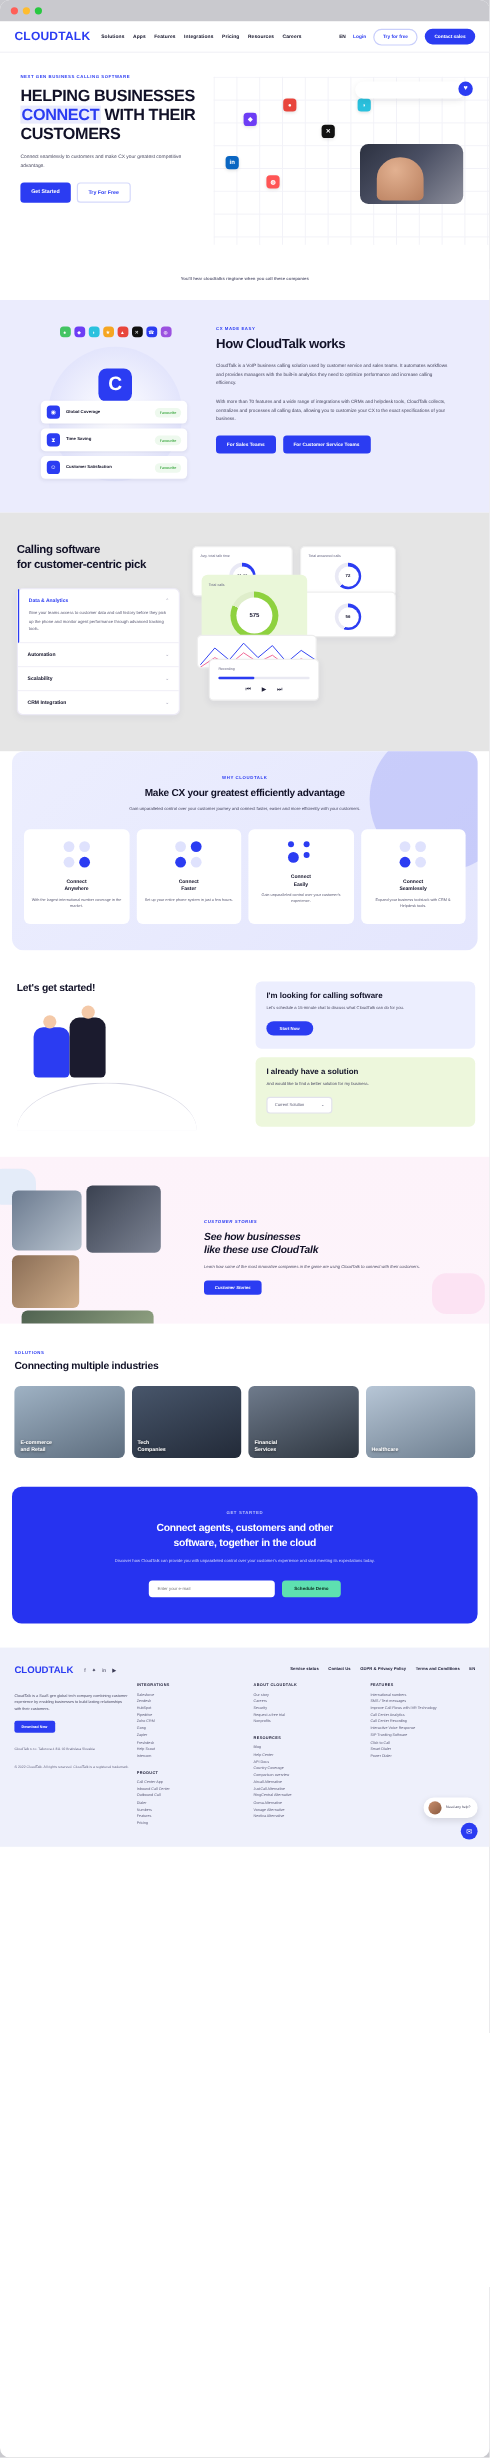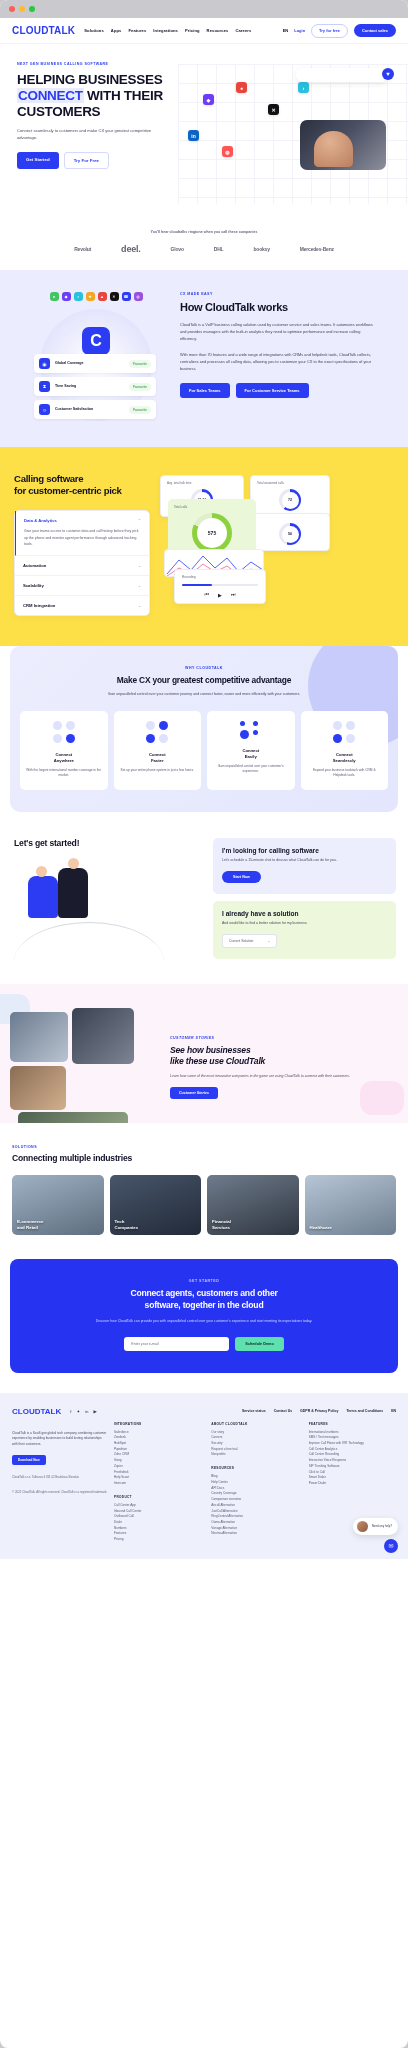--- a/index.html
+++ b/index.html
@@ -101,21 +101,21 @@
     width:28px;height:28px;border-radius:7px;background:#2B3CF2;color:#fff;
     display:flex;align-items:center;justify-content:center;font-size:16px;font-weight:800;}
   .fcards { position:absolute; left:34px; top:62px; width:122px; }
   .fcard { background:#fff;border-radius:4px;display:flex;align-items:center;gap:5px;
     padding:4px 5px;margin-bottom:4px;box-shadow:0 1px 3px rgba(40,40,90,.07); }
   .fico { width:11px;height:11px;border-radius:3px;background:#2B3CF2;display:flex;align-items:center;justify-content:center;color:#fff;font-size:5px;}
   .ftxt { font-size:3.6px;font-weight:700;line-height:1.35;flex:1; }
   .fbadge { font-size:3.1px;color:#4caf50;background:#eef9ee;border-radius:8px;padding:2px 4px;font-weight:700; }
 
   
-  .calling { padding: 26px 0 30px; background:#fde047; display:flex; }
+  .calling { padding: 26px 0 30px; background:#e5e5e5; display:flex; }
   .call-left { width: 150px; padding-left: 14px; }
   .call-left h2 { font-size: 9.6px; font-weight:800; line-height:1.3; letter-spacing:-.3px; }
   .acc { margin-top: 12px; border:1px solid #eceaf5; border-radius:5px; background:#fff;
     box-shadow: 0 2px 6px rgba(40,40,90,.05); }
   .acc-item { padding: 7px 8px; border-bottom:1px solid #f2f1f8; position:relative; }
   .acc-item:last-child { border-bottom:none; }
   .acc-item.open { border-left: 1.5px solid #2B3CF2; }
   .acc-head { display:flex; align-items:center; }
   .acc-title { font-size:4.2px; font-weight:700; }
   .acc-item.open .acc-title { color:#2B3CF2; }
@@ -288,28 +288,20 @@
         <p>Connect seamlessly to customers and make CX your greatest competitive advantage.</p>
         <div class="hero-btns">
           <span class="h-btn1">Get Started</span>
           <span class="h-btn2">Try For Free</span>
         </div>
       </div>
     </div>
 
     <div class="logostrip">
       <div class="cap">You'll hear cloudtalks ringtone when you call these companies</div>
-      <div class="logos">
-        <span>Revolut</span>
-        <span class="deel">deel.</span>
-        <span>Glovo</span>
-        <span>DHL</span>
-        <span>booksy</span>
-        <span>Mercedes-Benz</span>
-      </div>
     </div>
 
     <div class="how">
       <div class="how-wrap">
         <div class="how-left">
           <div class="bubbles">
             <span class="bub" style="background:#43c463;">●</span>
             <span class="bub" style="background:#6d3df5;">◆</span>
             <span class="bub" style="background:#2ac1de;">◗</span>
             <span class="bub" style="background:#f5a623;">★</span>
@@ -423,21 +415,21 @@
             <span>⏮</span>
             <span>▶</span>
             <span>⏭</span>
           </div>
         </div>
       </div>
     </div>
 
     <div class="cx">
       <div class="eyebrow">WHY CLOUDTALK</div>
-      <h2>Make CX your greatest competitive advantage</h2>
+      <h2>Make CX your greatest efficiently advantage</h2>
       <p>Gain unparalleled control over your customer journey and connect faster, easier and more efficiently with your customers.</p>
       <div class="cxcards">
         <div class="cxcard">
           <div class="dots4">
               <i></i>
               <i></i>
               <i></i>
               <i class="on"></i>
             </div>
           <h3><span>Connect</span><br><span>Anywhere</span></h3>

